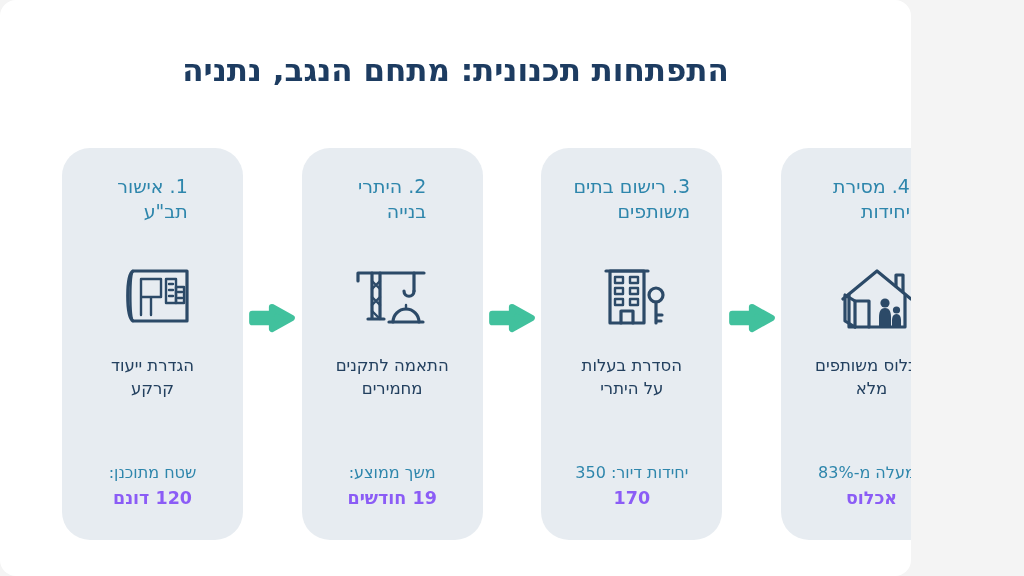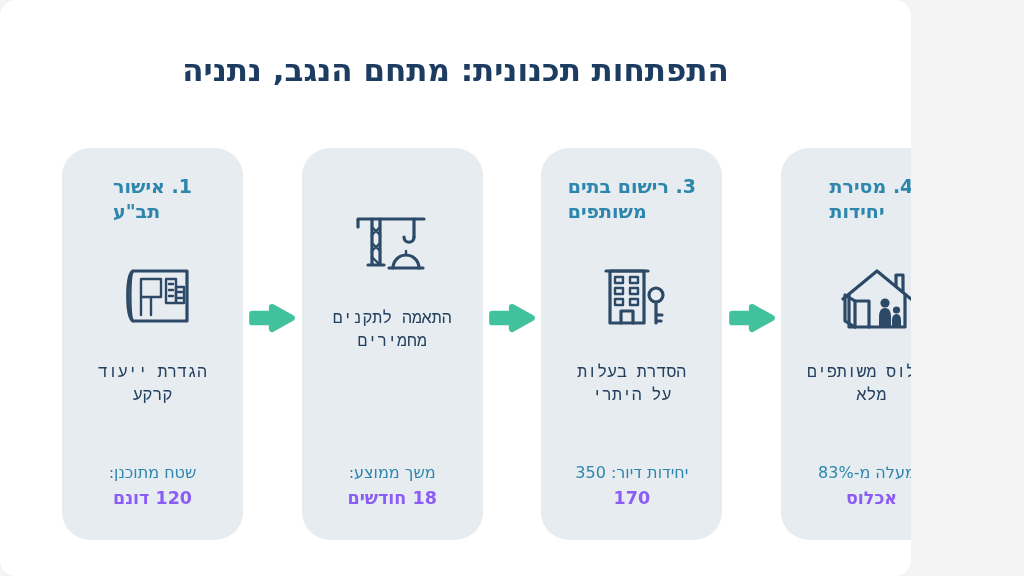--- a/index.html
+++ b/index.html
@@ -37,45 +37,44 @@
     height:392px;
     background:#e7ecf1;
     border-radius:28px;
     padding:26px 12px 32px;
     display:flex;
     flex-direction:column;
     align-items:center;
   }
   .step-title {
     direction:rtl;
-    text-align:left;
+    text-align:right;
     color:#2e86ac;
-    font-weight:bold;
+    font-weight:normal;
     font-size:19px;
     line-height:1.32;
     white-space:pre-line;
     min-height:54px;
   }
   .icon-wrap {
     height:110px;
     margin-top:12px;
     display:flex;
     align-items:center;
     justify-content:center;
   }
   .icon-wrap svg { width:100px; height:100px; }
   .step-desc {
     direction:rtl;
     text-align:center;
     color:#23405f;
     font-size:16.5px;
     line-height:1.38;
     white-space:pre-line;
-    margin-top:12px;
-    font-family:Liberation Mono, monospace;
+    margin-top:5px;
   }
   .step-stat {
     margin-top:auto;
     text-align:center;
     direction:rtl;
   }
   .stat-label {
     color:#2e86ac;
     font-size:16px;
   }
@@ -127,37 +126,39 @@
       </div>
     </div>
 
     <div class="flow-arrow">
       <svg viewBox="0 0 52 34">
         <path d="M7 13 H26 V6.5 L45 17 L26 27.5 V21 H7 Z" fill="#41c19d" stroke="#41c19d" stroke-width="6" stroke-linejoin="round" stroke-linecap="round"></path>
       </svg>
     </div>
 
     <div class="step-card">
+      <div class="step-title">2. היתרי
+בנייה</div>
       <div class="icon-wrap">
         <svg viewBox="0 0 100 100">
           <path class="line-icon" d="M16 28 H82 M16 28 V36"></path>
           <path class="line-icon" d="M30 28 V74 M38 28 V74 M26 74 H42"></path>
           <path class="line-thin" d="M30 36 L38 44 M38 36 L30 44 M30 52 L38 60 M38 52 L30 60 M30 66 L38 74"></path>
           <path class="line-icon" d="M72 28 V46"></path>
           <path class="line-icon" d="M72 46 c0 7 -10 7 -10 0"></path>
           <path class="line-icon" d="M51 77 a13 13 0 0 1 26 0"></path>
           <path class="line-icon" d="M47 77 H81"></path>
           <path class="line-thin" d="M64 60 V64"></path>
         </svg>
       </div>
       <div class="step-desc">התאמה לתקנים
 מחמירים</div>
       <div class="step-stat">
         <div class="stat-label">משך ממוצע:</div>
-        <div class="stat-value">18 חודשים</div>
+        <div class="stat-value">19 חודשים</div>
       </div>
     </div>
 
     <div class="flow-arrow">
       <svg viewBox="0 0 52 34">
         <path d="M7 13 H26 V6.5 L45 17 L26 27.5 V21 H7 Z" fill="#41c19d" stroke="#41c19d" stroke-width="6" stroke-linejoin="round" stroke-linecap="round"></path>
       </svg>
     </div>
 
     <div class="step-card">

